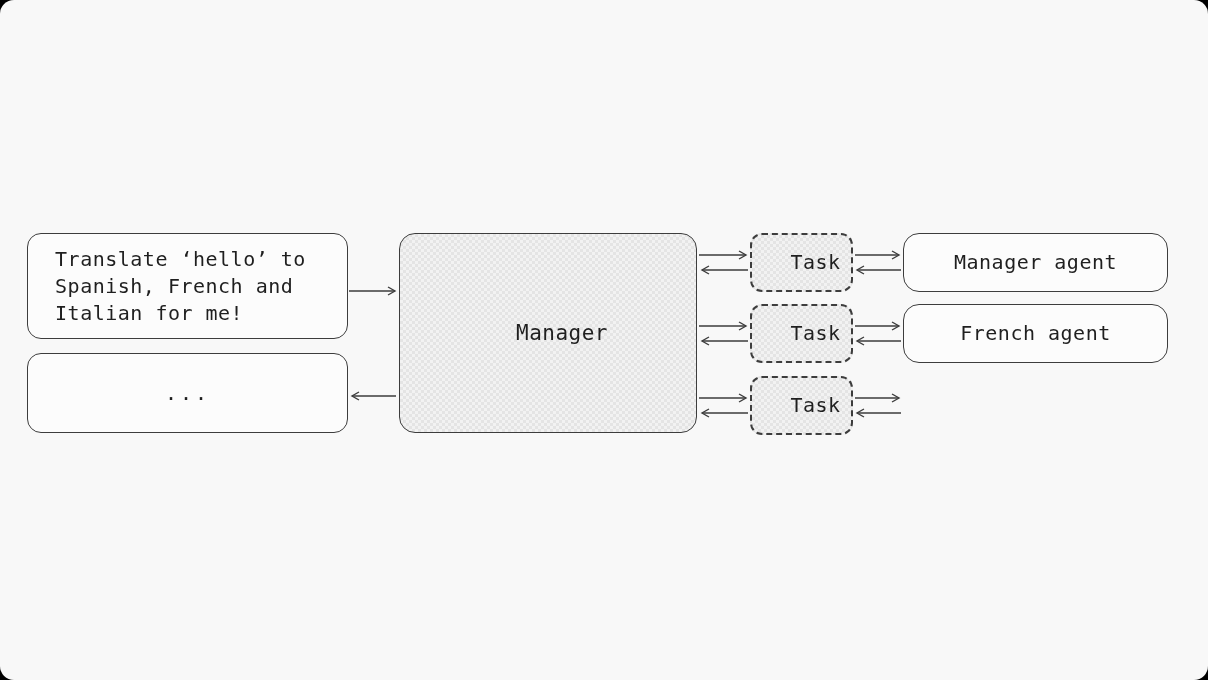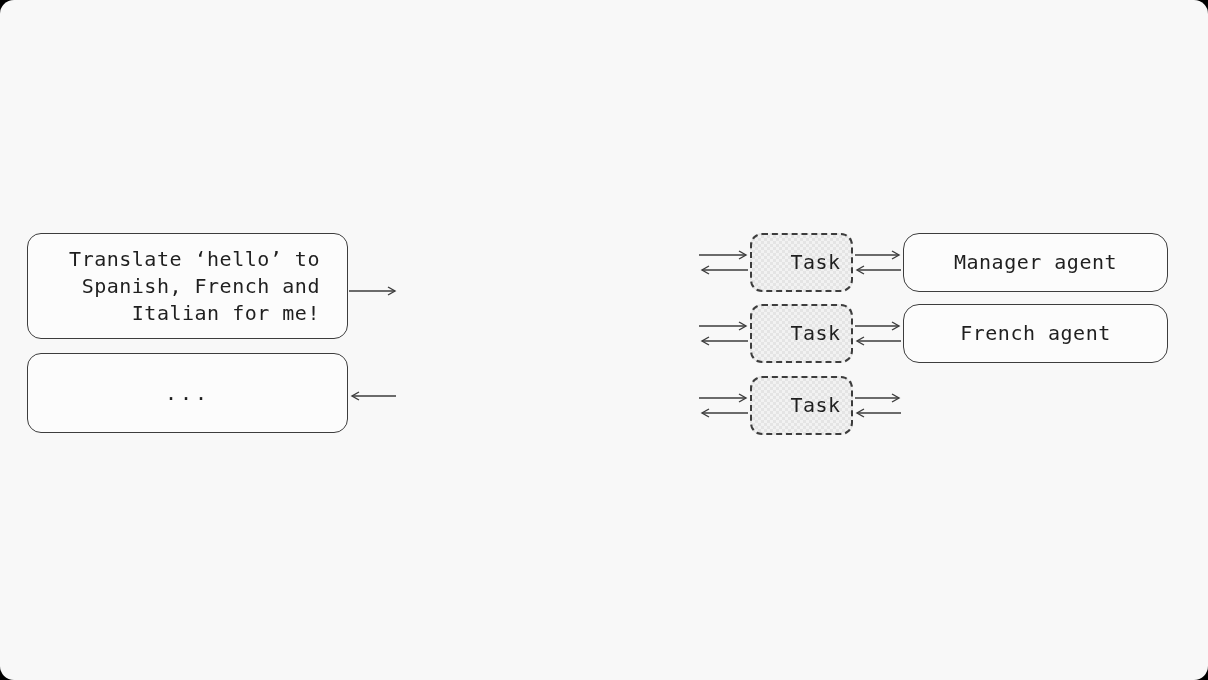--- a/index.html
+++ b/index.html
@@ -24,21 +24,21 @@
     background:var(--frame-bg);
     border-radius:14px;
   }
   .node{
     position:absolute;
     box-sizing:border-box;
     border:1.5px solid var(--border);
     border-radius:14px;
     background:var(--box-fill);
     display:flex;align-items:center;justify-content:center;
-    text-align:right;
+    text-align:left;
     font-size:20px;line-height:27px;
     letter-spacing:0.5px;
   }
   .hatch{
     background-color:var(--hatch-base);
     background-image:
       linear-gradient(45deg, var(--hatch-check) 25%, transparent 25%, transparent 75%, var(--hatch-check) 75%),
       linear-gradient(45deg, var(--hatch-check) 25%, transparent 25%, transparent 75%, var(--hatch-check) 75%);
     background-position:0 0, 3px 3px;
     background-size:6px 6px;
@@ -72,20 +72,23 @@
 <div class="frame">
 
   <div class="node prompt-box">
     <span class="txt">Translate ‘hello’ to Spanish, French and Italian for me!</span>
   </div>
 
   <div class="node ellipsis-box">
     <span>...</span>
   </div>
 
+  <div class="node manager-box hatch">
+    <span>Manager</span>
+  </div>
 
   <div class="node task-box task-1 hatch">
     <span>Task</span>
   </div>
   <div class="node task-box task-2 hatch">
     <span>Task</span>
   </div>
   <div class="node task-box task-3 hatch">
     <span>Task</span>
   </div>

